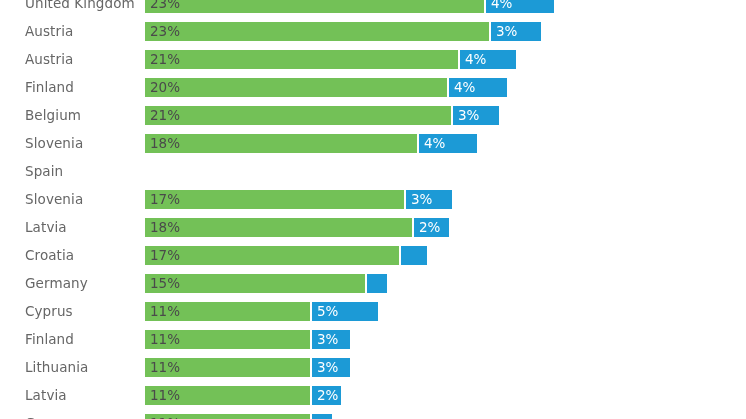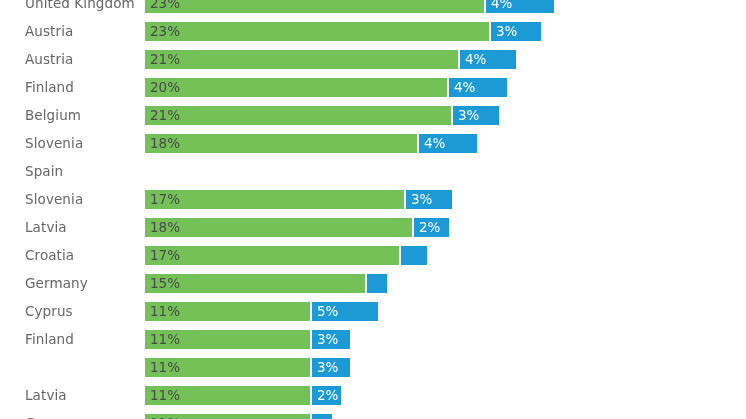--- a/index.html
+++ b/index.html
@@ -223,20 +223,21 @@
         <div class="bar-track" style="width: 207px;">
           <div class="seg seg-green" style="width: 167px;">
             <span class="seg-value">11%</span>
           </div>
           <div class="seg seg-blue" style="left: 167px; width: 40px;">
             <span class="seg-value">3%</span>
           </div>
         </div>
       </div>
       <div class="chart-row">
+        <div class="row-label">Lithuania</div>
         <div class="bar-track" style="width: 207px;">
           <div class="seg seg-green" style="width: 167px;">
             <span class="seg-value">11%</span>
           </div>
           <div class="seg seg-blue" style="left: 167px; width: 40px;">
             <span class="seg-value">3%</span>
           </div>
         </div>
       </div>
       <div class="chart-row">

